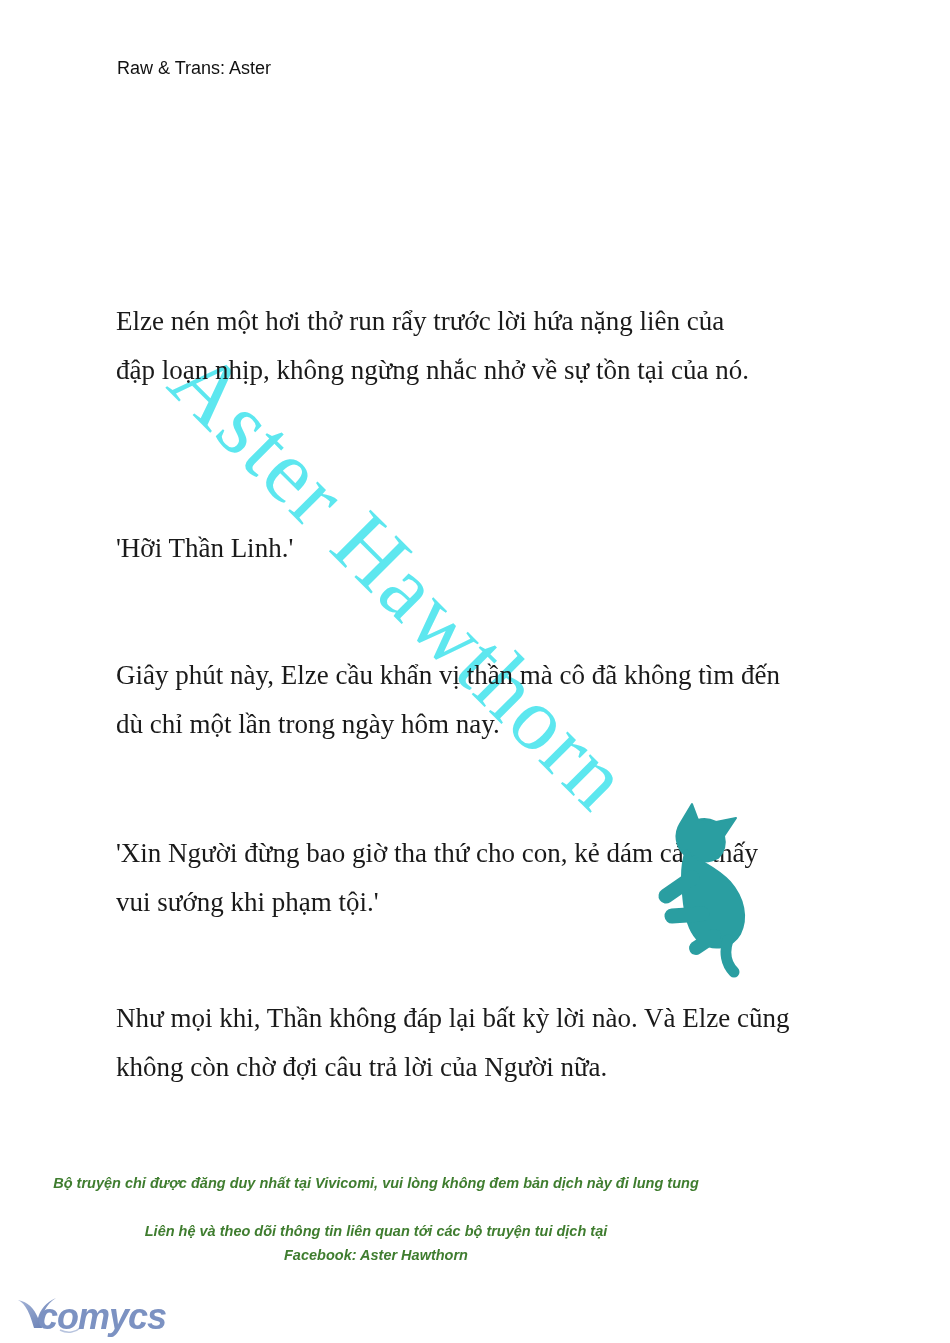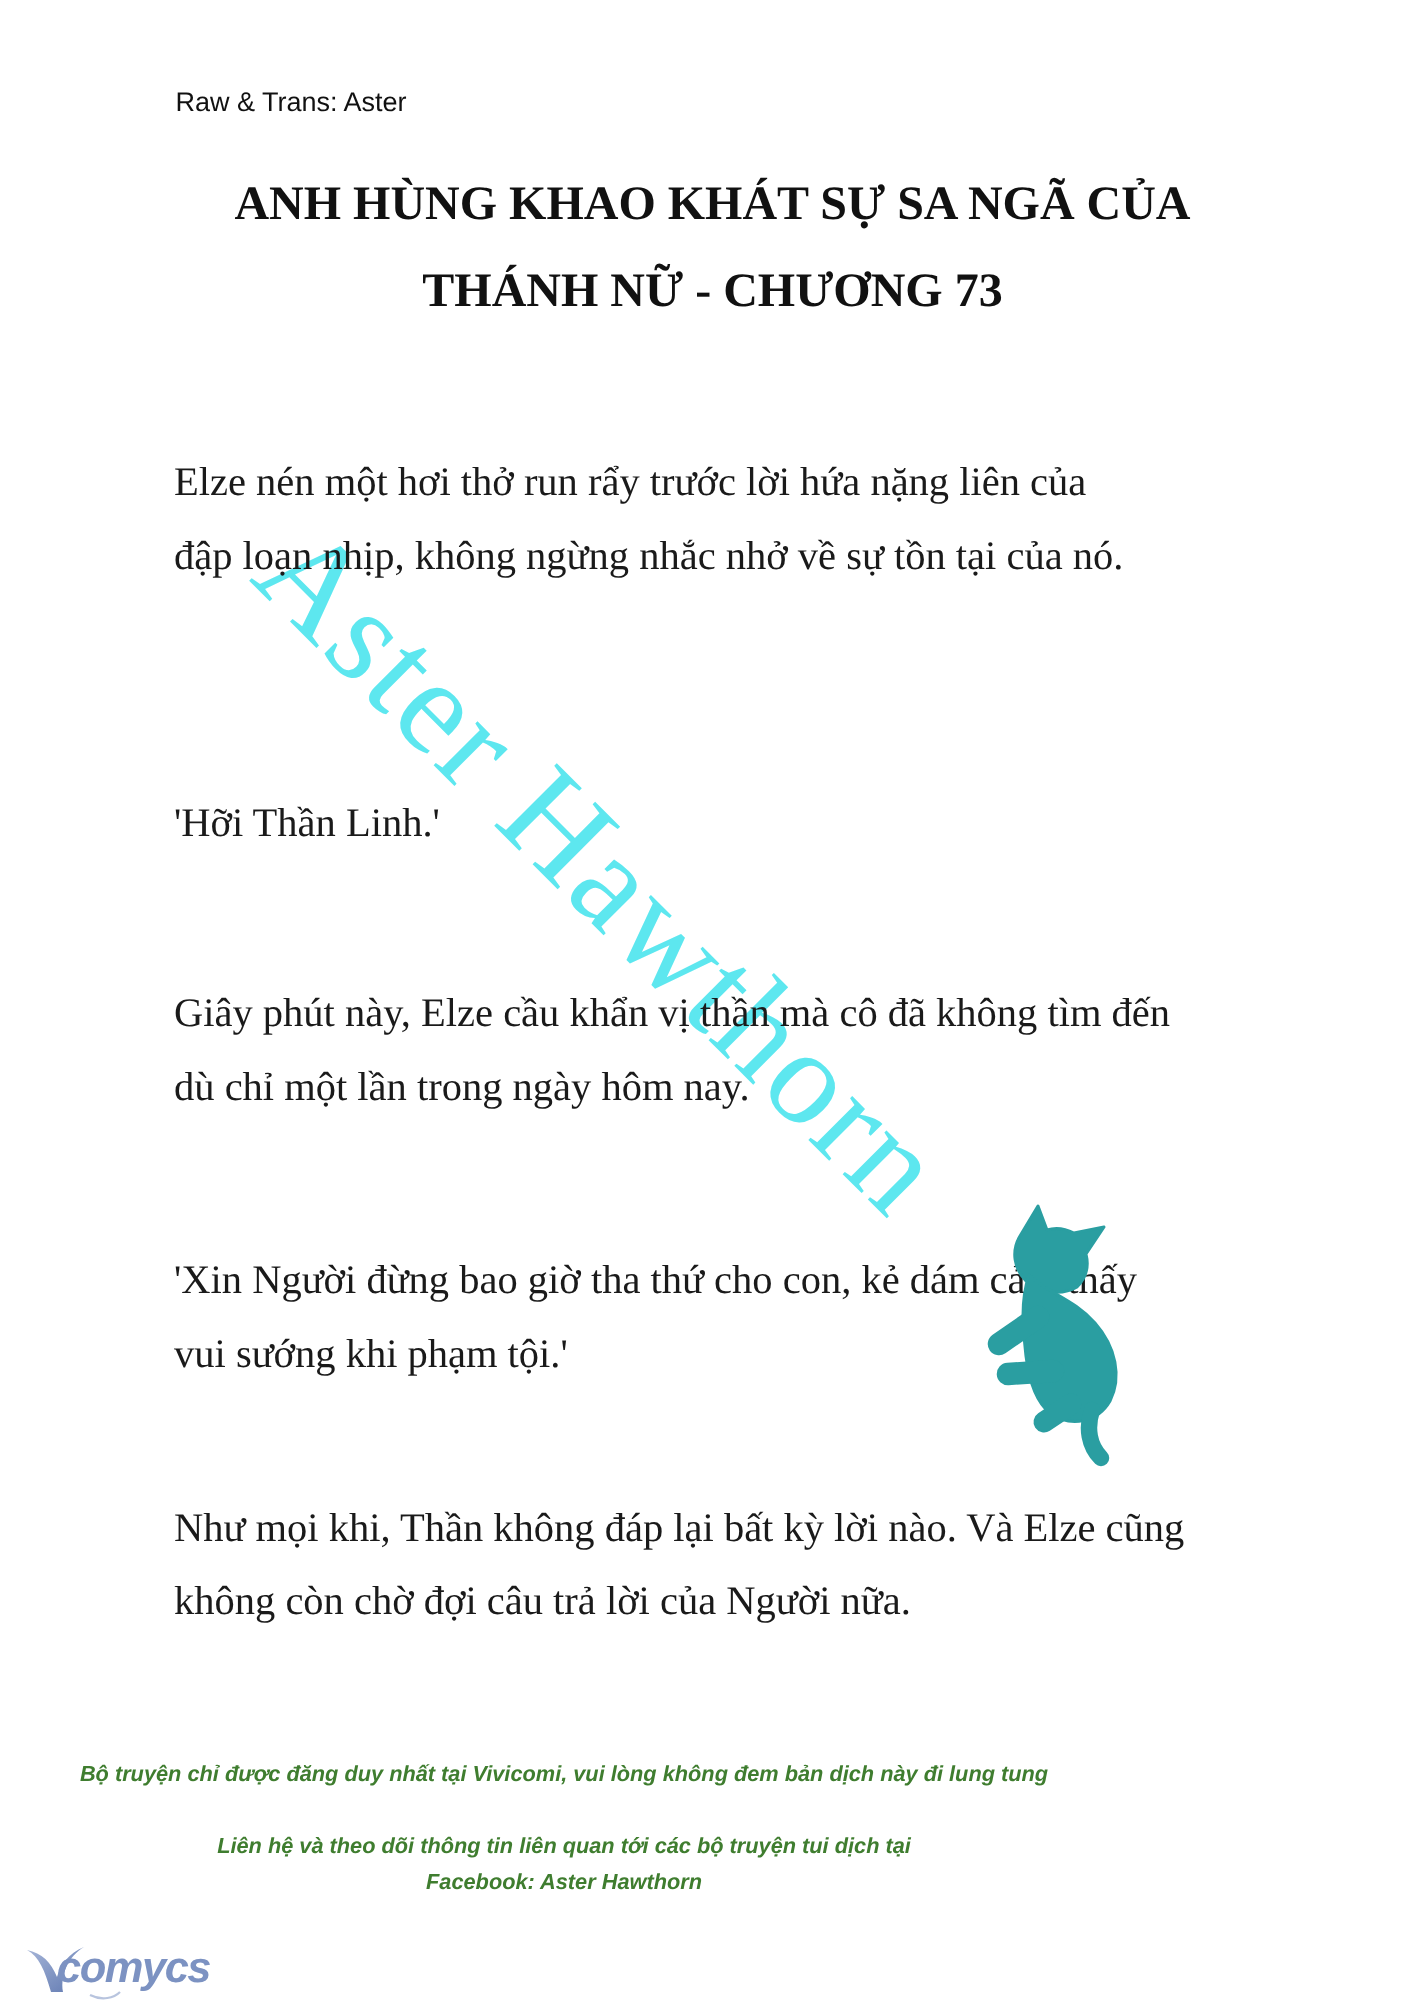--- a/index.html
+++ b/index.html
@@ -97,36 +97,32 @@
       height: 40px;
       z-index: 3;
     }
     .logo-text {
       position: absolute;
       left: 22px;
       top: 2px;
       font-family: "Liberation Sans", sans-serif;
       font-weight: bold;
       font-style: italic;
-      font-size: 29px;
+      font-size: 36px;
       letter-spacing: -1px;
       color: #7c92c2;
     }
   </style>
 </head>
 <body>
 
 <div class="page">
 
   <div class="credit">Raw &amp; Trans: Aster</div>
 
-  <div class="title">
-    <span class="line">ANH HÙNG KHAO KHÁT SỰ SA NGÃ CỦA</span>
-    <span class="line">THÁNH NỮ - CHƯƠNG 73</span>
-  </div>
 
   <div class="watermark">Aster Hawthorn</div>
 
   <div class="body-text" style="top:0;">
     <p class="para" style="top:297px;">
       <span class="line">Elze nén một hơi thở run rẩy trước lời hứa nặng liên của</span>
       <span class="line">đập loạn nhịp, không ngừng nhắc nhở về sự tồn tại của nó.</span>
     </p>
     <p class="para" style="top:524px;">
       <span class="line">'Hỡi Thần Linh.'</span>

